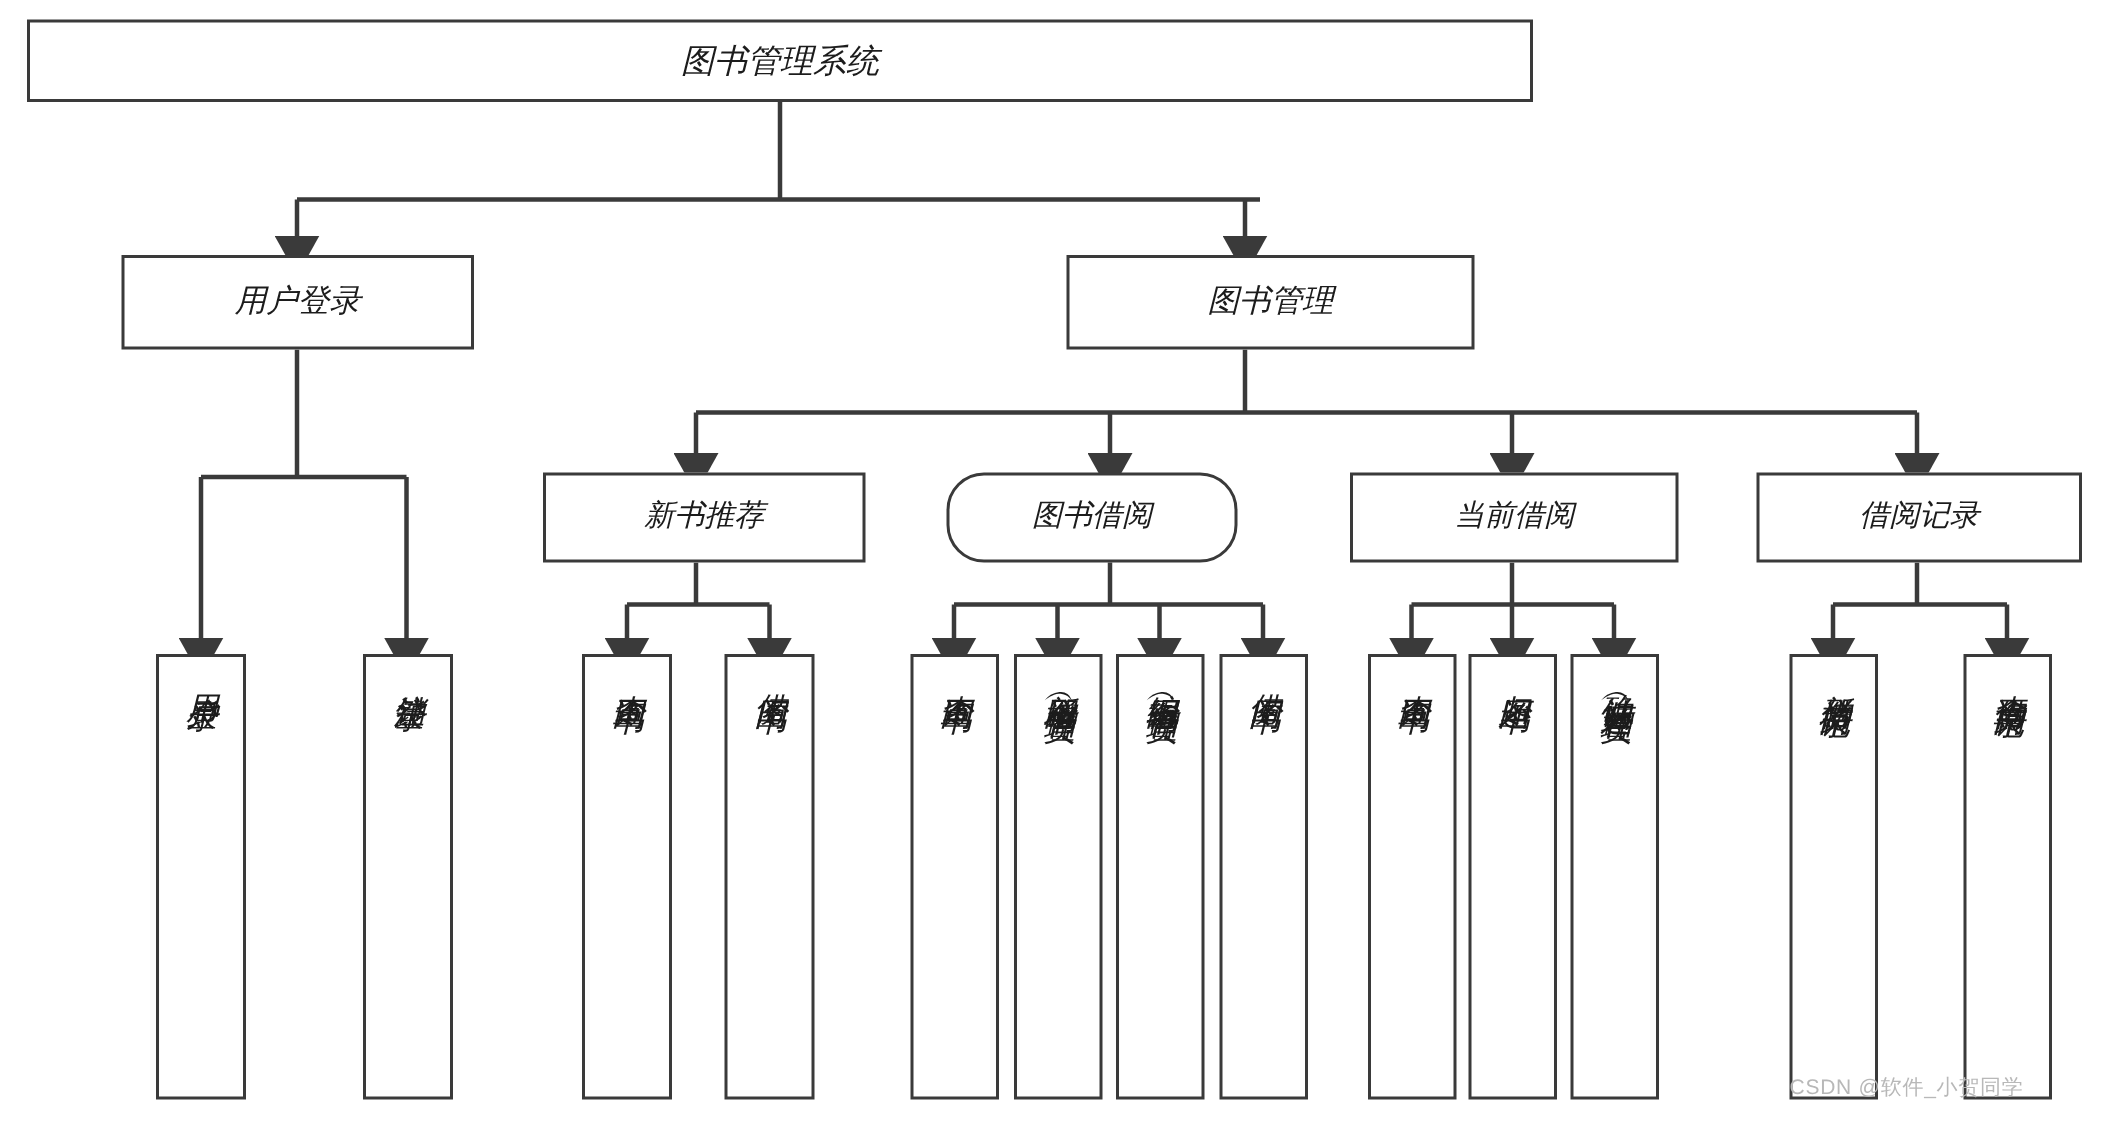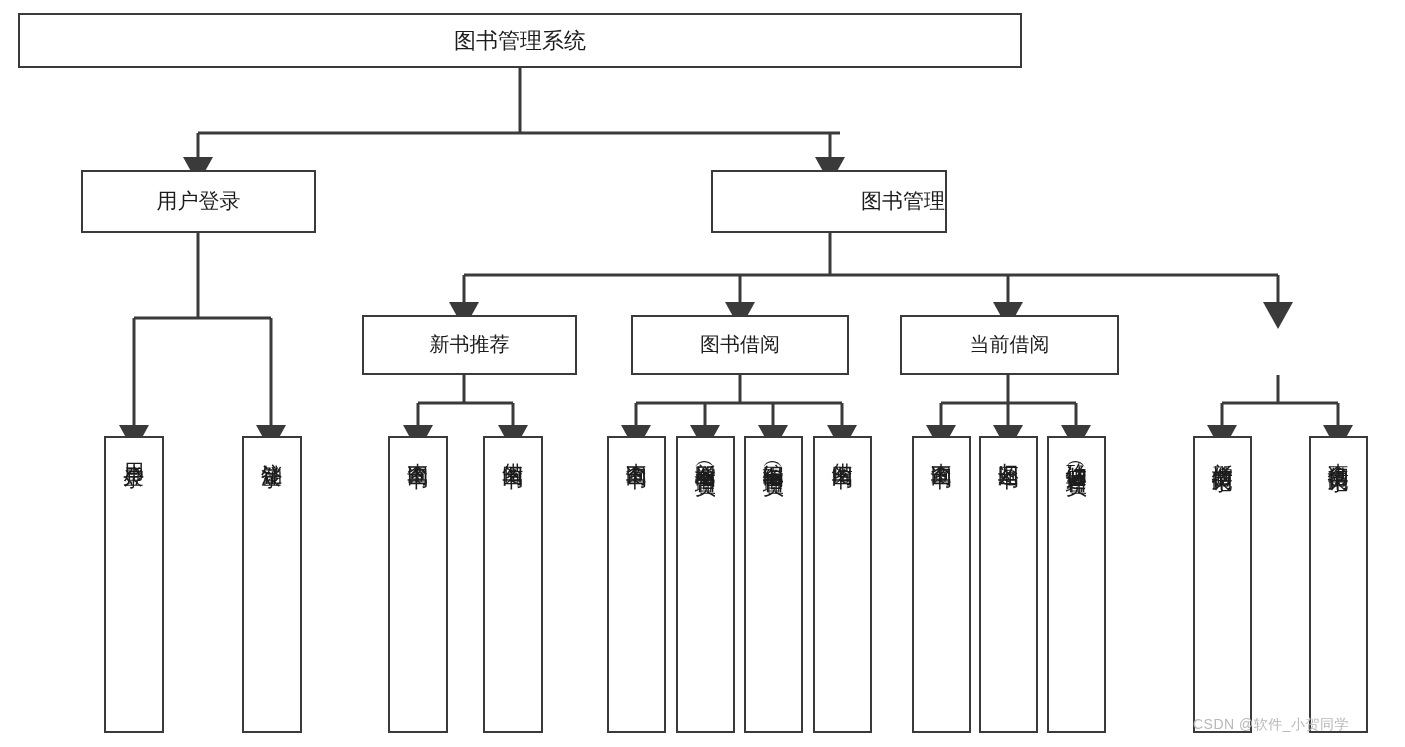--- a/index.html
+++ b/index.html
@@ -30,20 +30,21 @@
     position: absolute;
     box-sizing: border-box;
     background: #ffffff;
     border: 2px solid #3a3a3a;
     display: flex;
     align-items: center;
     justify-content: center;
     color: #1c1c1c;
     text-align: center;
     line-height: 1.18;
+    font-style: italic;
   }
   .node.level-root {
     font-size: 22px;
   }
   .node.level-1 {
     font-size: 21px;
   }
   .node.level-2 {
     font-size: 20px;
     text-align: right;
@@ -125,33 +126,36 @@
     </g>
   </svg>
 
   <div class="node level-root" style="left:18px; top:13px; width:1004px; height:55px;">
     <span>图书管理系统</span>
   </div>
 
   <div class="node level-1" style="left:81px; top:170px; width:235px; height:63px;">
     <span>用户登录</span>
   </div>
-  <div class="node level-1" style="left:711px; top:170px; width:236px; height:63px;justify-content:flex-end;">
+  <div class="node level-1" style="left:711px; top:170px; width:272px; height:63px;">
     <span>图书管理</span>
   </div>
 
   <div class="node level-2" style="left:362px; top:315px; width:215px; height:60px;">
     <span>新书推荐</span>
   </div>
-  <div class="node level-2" style="left:631px; top:315px; width:218px; height:60px;">
+  <div class="node level-2" style="left:631px; top:315px; width:194px; height:60px;border-radius:25px;">
     <span>图书借阅</span>
   </div>
   <div class="node level-2" style="left:900px; top:315px; width:219px; height:60px;">
     <span>当前借阅</span>
   </div>
+  <div class="node level-2" style="left:1171px; top:315px; width:217px; height:60px;">
+    <span>借阅记录</span>
+  </div>
 
   <div class="node leaf" style="left:104px; top:436px; width:60px; height:297px;">
     <span class="vtext">用户登录</span>
   </div>
   <div class="node leaf" style="left:242px; top:436px; width:60px; height:297px;">
     <span class="vtext">注销登录</span>
   </div>
 
   <div class="node leaf" style="left:388px; top:436px; width:60px; height:297px;">
     <span class="vtext">查询图书</span>

